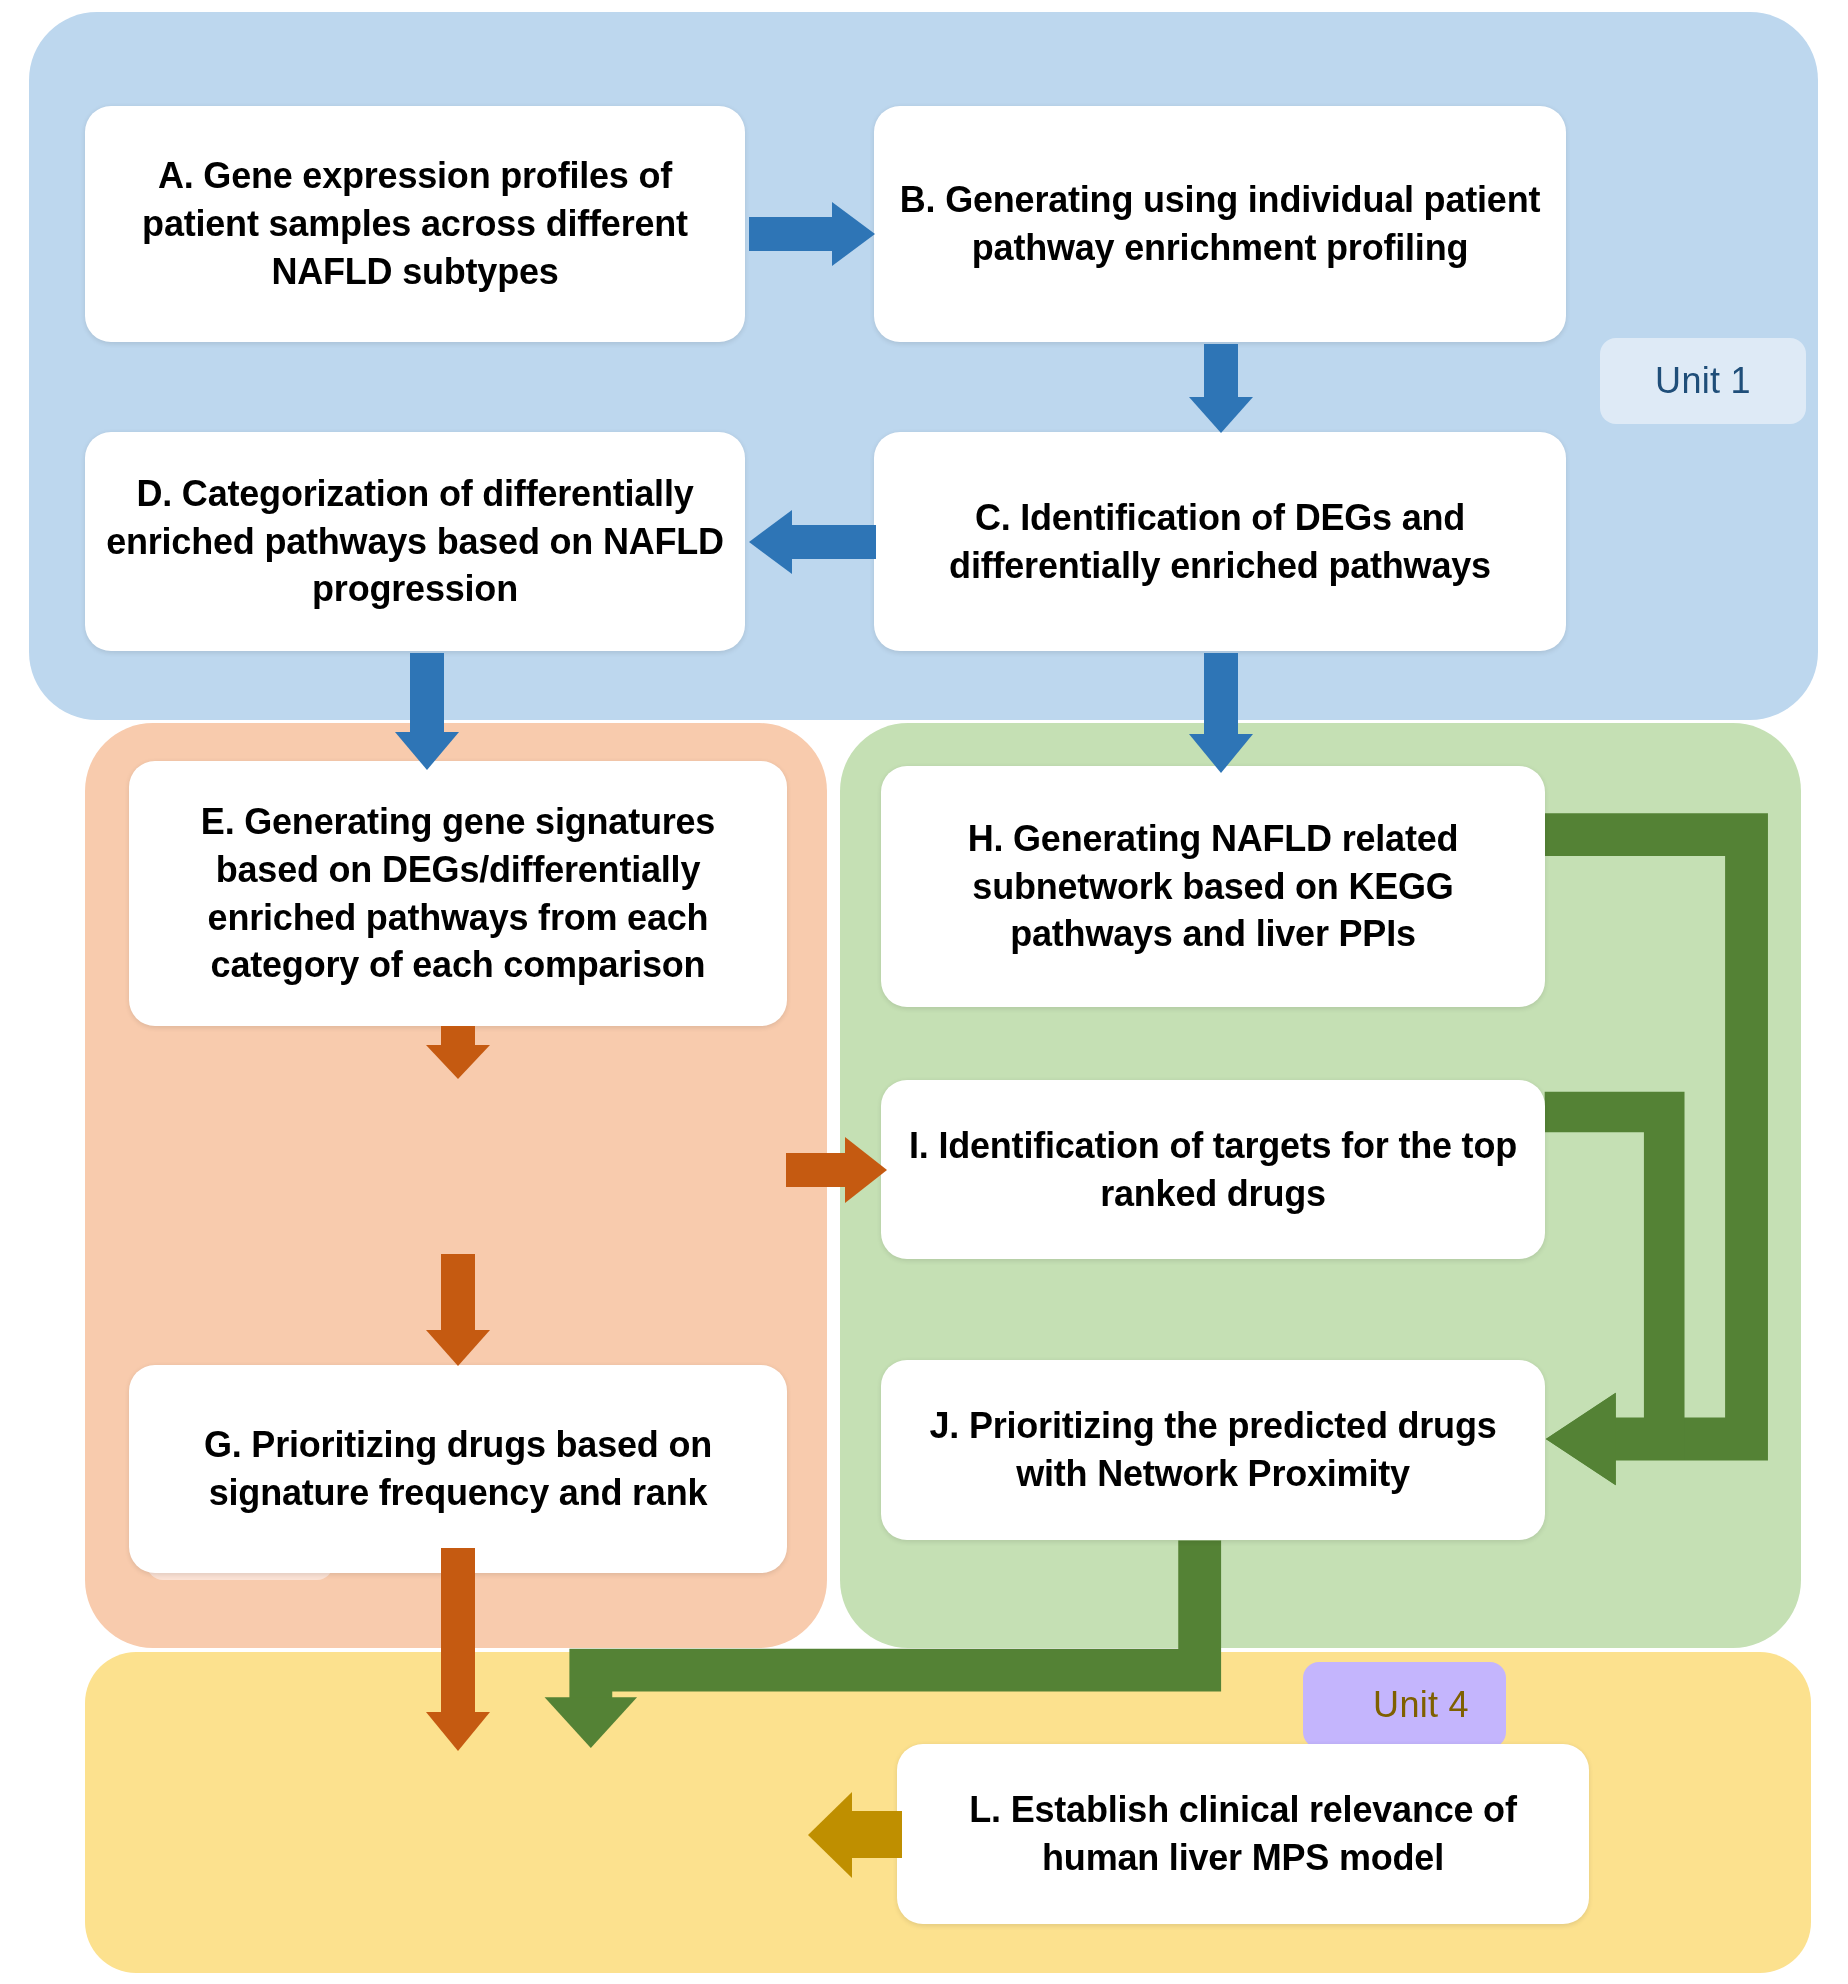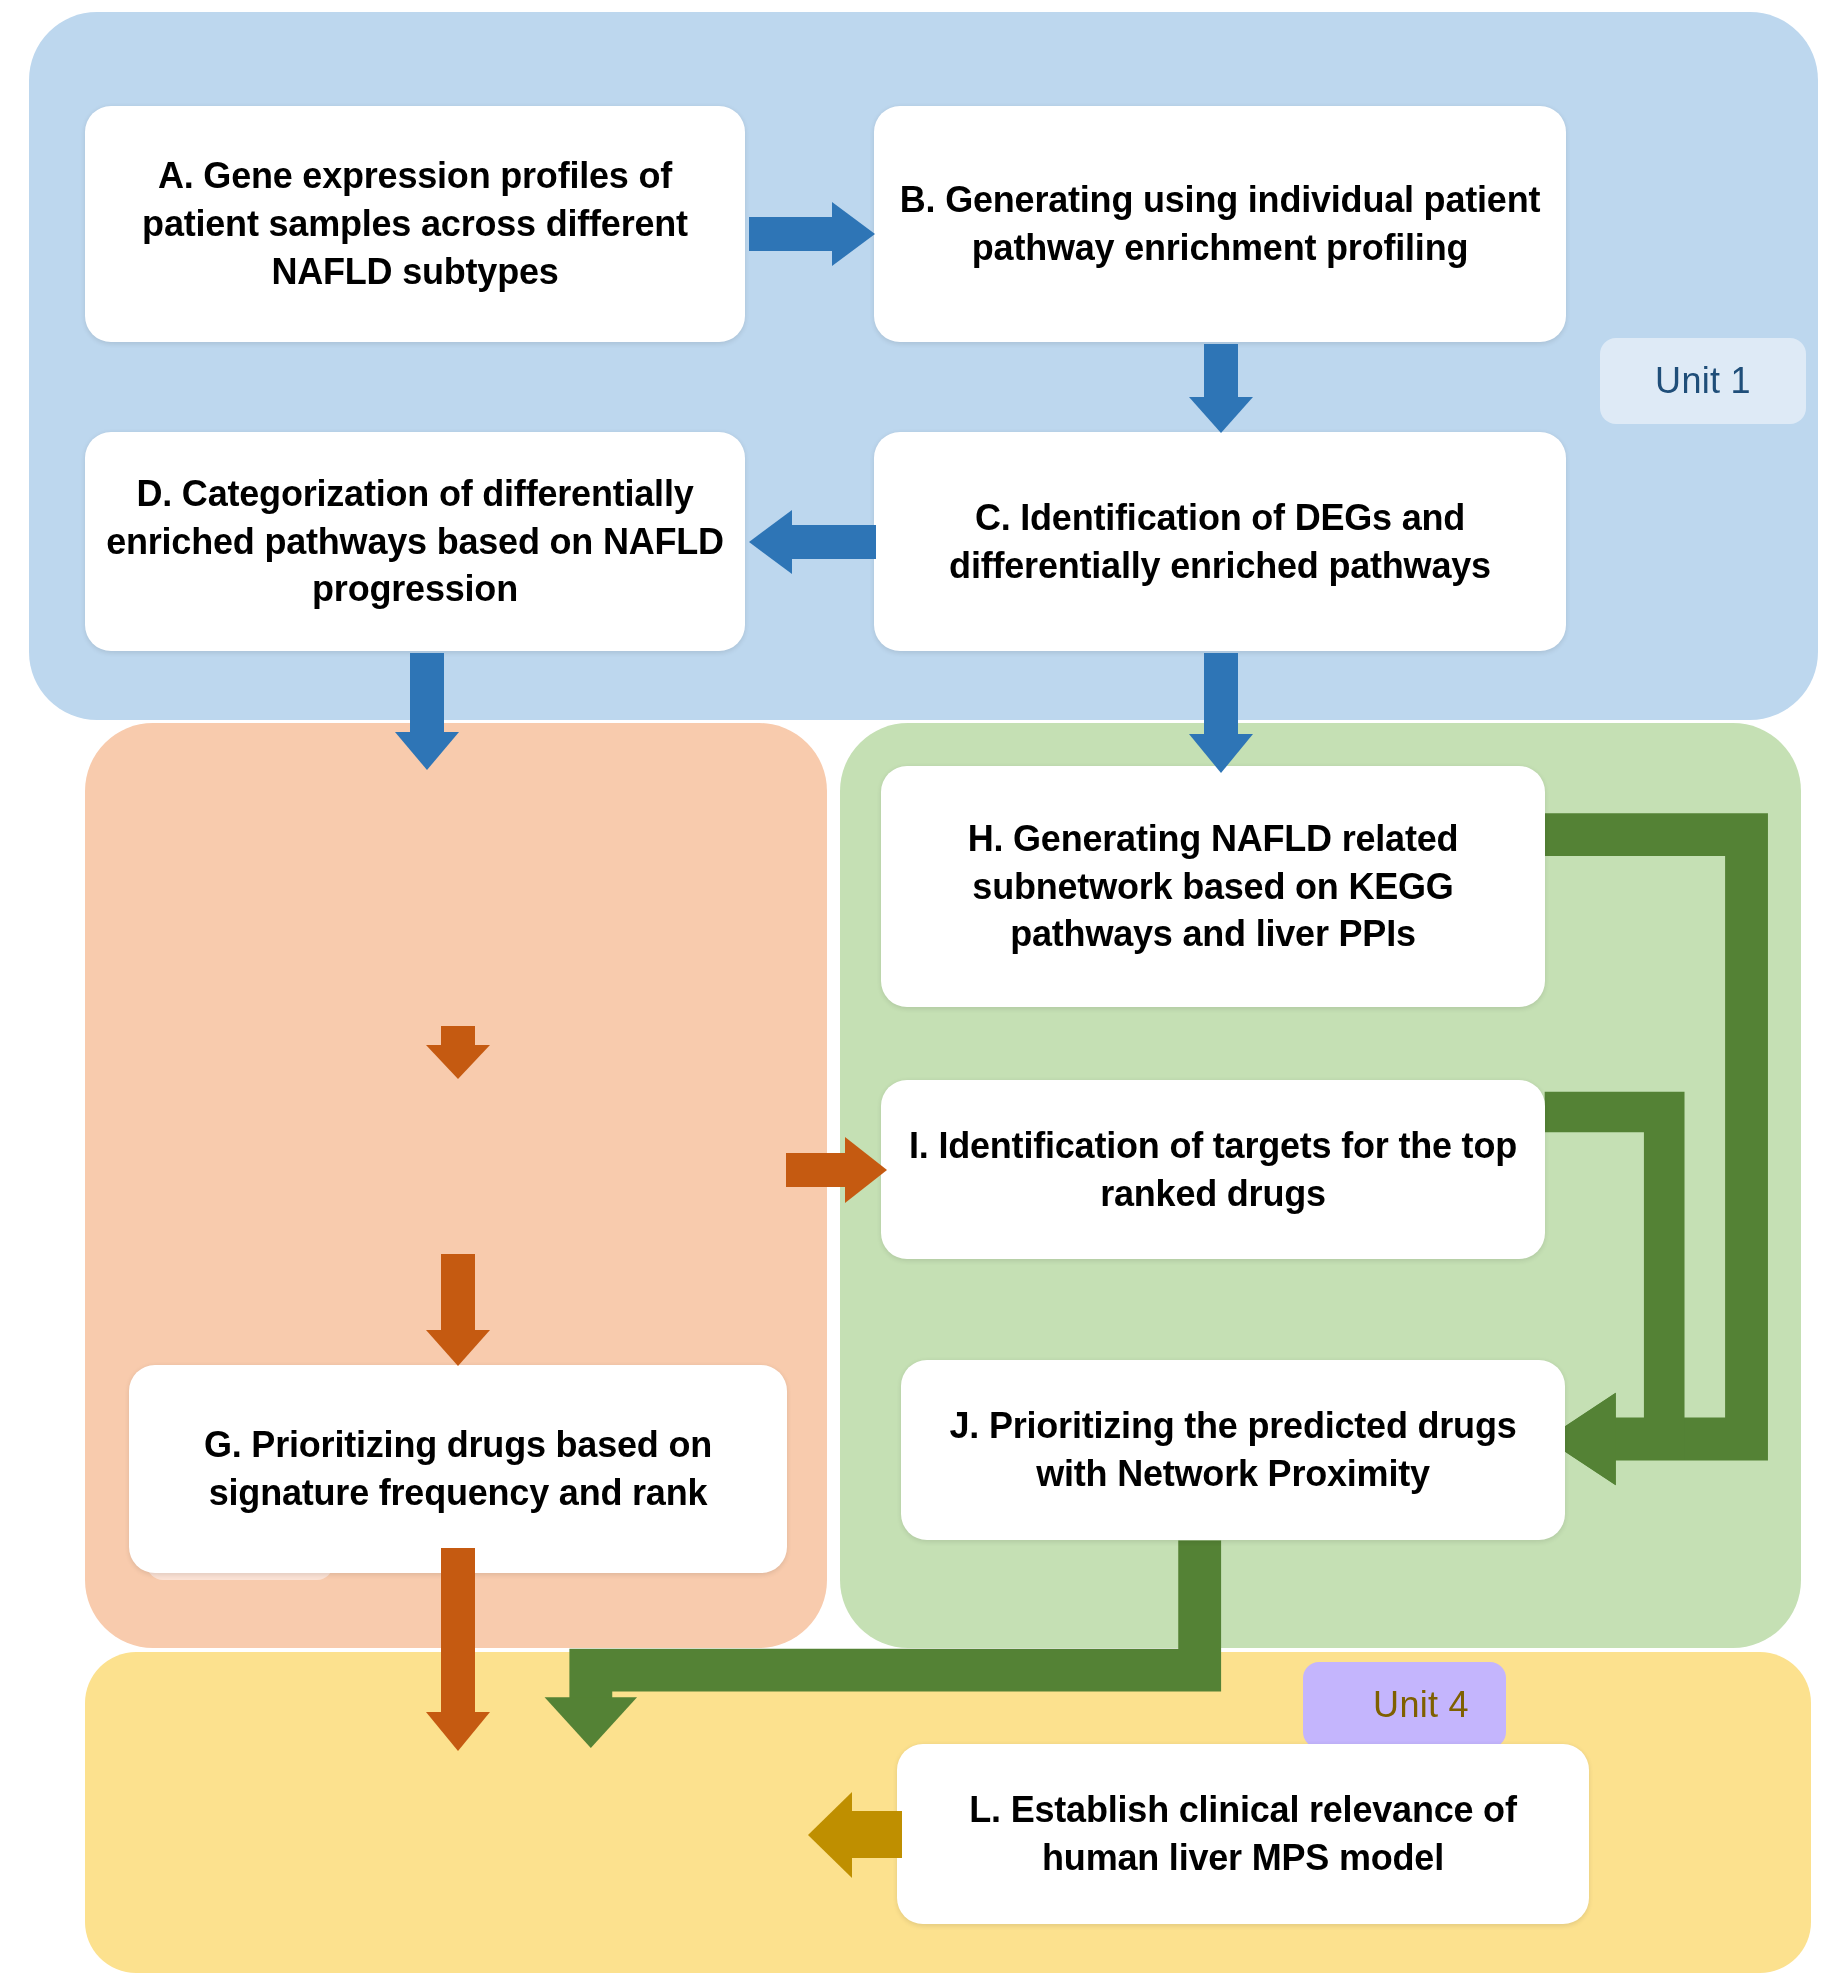--- a/index.html
+++ b/index.html
@@ -62,21 +62,21 @@
   }
   #box-a{ left:85px;  top:106px;  width:660px; height:236px;}
   #box-b{ left:874px; top:106px;  width:692px; height:236px;}
   #box-c{ left:874px; top:432px;  width:692px; height:219px;}
   #box-d{ left:85px;  top:432px;  width:660px; height:219px;}
   #box-e{ left:129px;  top:761px; width:658px; height:265px;}
   #box-f{ left:129px;  top:1075px; width:658px; height:180px;}
   #box-g{ left:129px;  top:1365px; width:658px; height:208px;}
   #box-h{ left:881px; top:766px; width:664px; height:241px;}
   #box-i{ left:881px; top:1080px; width:664px; height:179px;}
-  #box-j{ left:881px; top:1360px; width:664px; height:180px;margin-left:20px;}
+  #box-j{ left:881px; top:1360px; width:664px; height:180px;}
   #box-k{ left:131px;  top:1744px; width:692px; height:180px;}
   #box-l{ left:897px; top:1744px; width:692px; height:180px;}
 
   
   .arrow{position:absolute;}
 
   
   .ar-shaft{position:absolute;}
   .ar-head{position:absolute;width:0;height:0;}
 
@@ -165,20 +165,21 @@
   </svg>
 
   <div class="unit-badge" id="unit1-badge">Unit 1</div>
   <div class="unit-badge" id="unit2-badge">Unit 2</div>
   <div class="unit-badge" id="unit4-badge">Unit 4</div>
 
   <div class="box" id="box-a">A. Gene expression profiles of patient samples across different NAFLD subtypes</div>
   <div class="box" id="box-b">B. Generating using individual patient pathway enrichment profiling</div>
   <div class="box" id="box-c">C. Identification of DEGs and differentially enriched pathways</div>
   <div class="box" id="box-d">D. Categorization of differentially enriched pathways based on NAFLD progression</div>
+  <div class="box" id="box-e">E. Generating gene signatures based on DEGs/differentially enriched pathways from each category of each comparison</div>
   <div class="box" id="box-g">G. Prioritizing drugs based on signature frequency and rank</div>
   <div class="box" id="box-h">H. Generating NAFLD related subnetwork based on KEGG pathways and liver PPIs</div>
   <div class="box" id="box-i">I. Identification of targets for the top ranked drugs</div>
   <div class="box" id="box-j">J. Prioritizing the predicted drugs with Network Proximity</div>
   <div class="box" id="box-l">L. Establish clinical relevance of human liver MPS model</div>
 
   <div class="arrow" id="ar-ab">
     <span class="ar-shaft"></span>
     <span class="ar-head"></span>
   </div>

